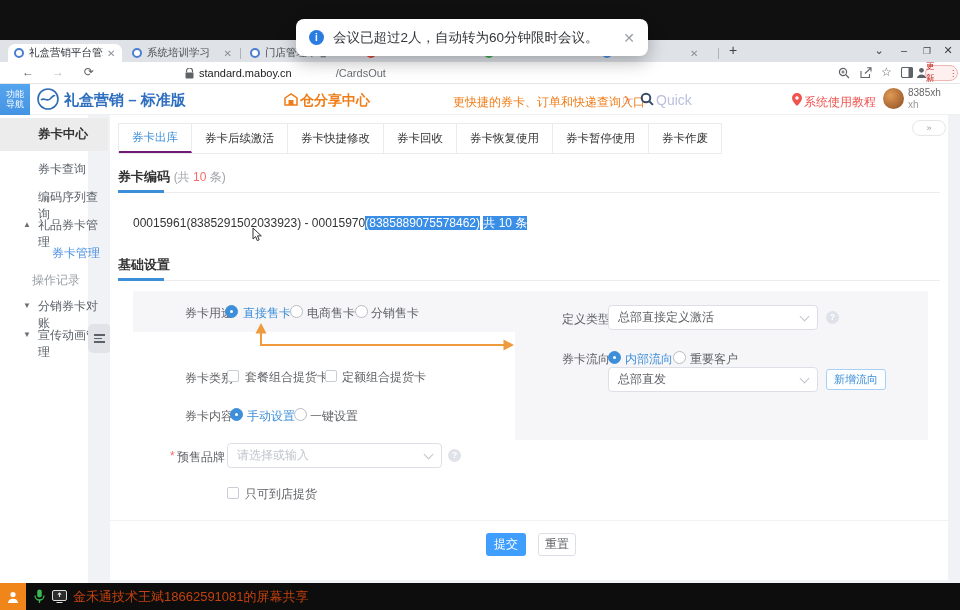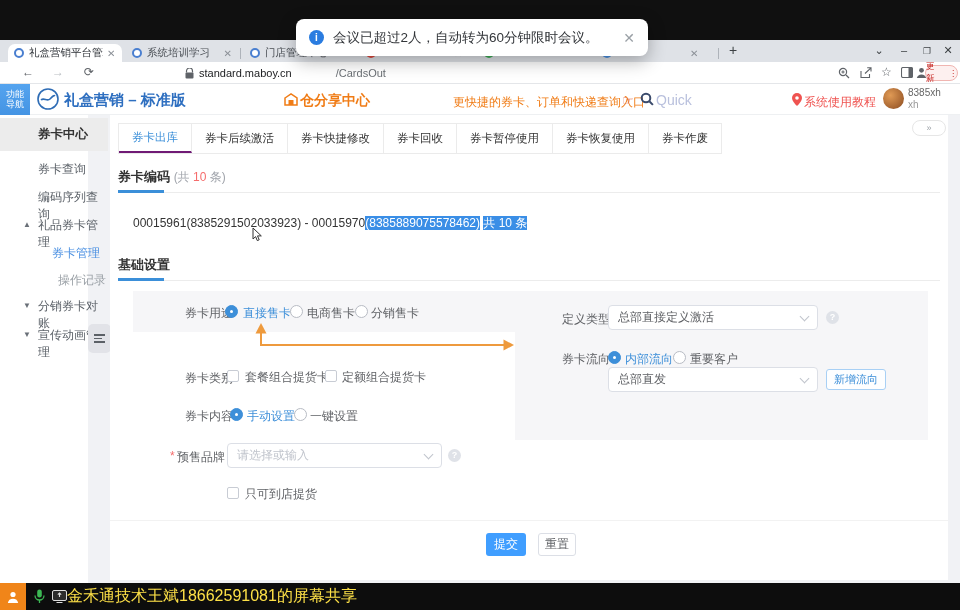--- a/index.html
+++ b/index.html
@@ -90,21 +90,21 @@
   .footsep { position:absolute; left:0; top:405px; width:838px; height:1px; background:#f2f2f2; }
 
   
   .toast { left:296px; top:19px; width:352px; height:37px; background:#fff; border-radius:8px; box-shadow:0 5px 18px rgba(0,0,0,.3); display:flex; align-items:center; padding:0 13px; gap:9px; z-index:50; }
   .toast .info { width:15px; height:15px; border-radius:50%; background:#2a7ce0; color:#fff; font-size:10px; font-weight:bold; text-align:center; line-height:15px; flex:0 0 auto; }
   .toast .msg { font-size:13.5px; color:#33363a; white-space:nowrap; }
   .toast .tclose { margin-left:auto; color:#9aa0a6; font-size:14px; }
 
   .sharebar { left:0; top:583px; width:960px; height:27px; background:#0d0d0d; display:flex; align-items:center; z-index:30; }
   .sharebadge { width:26px; height:27px; background:#f08519; display:flex; align-items:center; justify-content:center; flex:0 0 auto; }
-  .sharetext { color:#fde047; font-size:16px; white-space:nowrap; }
+  .sharetext { color:#c2410c; font-size:13px; margin-left:6px; white-space:nowrap; }
 
   svg { display:block; }
 </style>
 </head>
 <body>
 
 <div class="abs tabstrip">
   <div class="btab active" style="left:8px;width:114px;">
     <span class="favicon"></span>
     <span class="tx">礼盒营销平台管理中心</span>
@@ -233,21 +233,21 @@
 
 <div class="abs sidebar">
   <div class="sbheader">券卡中心</div>
   <div class="sbitem" style="top:46px;padding-left:38px;"><span>券卡查询</span></div>
   <div class="sbitem" style="top:74px;padding-left:38px;"><span>编码序列查询</span></div>
   <div class="sbitem" style="top:102px;padding-left:38px;">
     <span class="arrow">▲</span>
     <span>礼品券卡管理</span>
   </div>
   <div class="sbitem sbactive" style="top:130px;padding-left:52px;"><span>券卡管理</span></div>
-  <div class="sbitem sbdim" style="top:157px;padding-left:58px;"><span>操作记录</span></div>
+  <div class="sbitem sbdim" style="top:157px;padding-left:32px;"><span>操作记录</span></div>
   <div class="sbitem" style="top:183px;padding-left:38px;">
     <span class="arrow">▼</span>
     <span>分销券卡对账</span>
   </div>
   <div class="sbitem" style="top:212px;padding-left:38px;">
     <span class="arrow">▼</span>
     <span>宣传动画管理</span>
   </div>
 </div>
 <div class="abs collapsehandle">
@@ -259,22 +259,22 @@
 </div>
 
 <div class="abs card">
   <div class="collapsepill"><span>»</span></div>
 
   <div class="mtabs">
     <div class="mtab active">券卡出库</div>
     <div class="mtab">券卡后续激活</div>
     <div class="mtab">券卡快捷修改</div>
     <div class="mtab">券卡回收</div>
+    <div class="mtab">券卡恢复使用</div>
     <div class="mtab">券卡暂停使用</div>
-    <div class="mtab">券卡恢复使用</div>
     <div class="mtab">券卡作废</div>
   </div>
 
   <div class="sectitle" style="top:53px;">
     <span>券卡编码</span>
     <span class="cnt"> <span>(共</span> <span class="cnum">10</span> <span>条)</span></span>
   </div>
   <div class="secbar-blue" style="top:75px;"></div>
   <div class="secbar-gray" style="top:77px;"></div>
 

